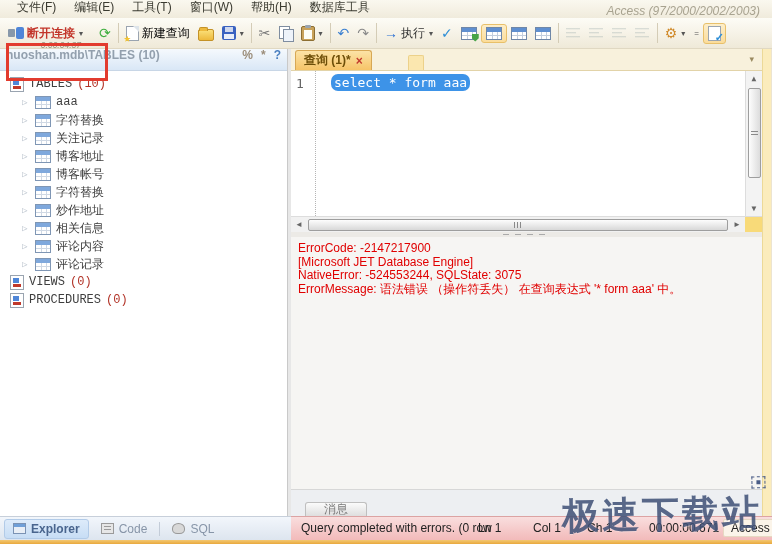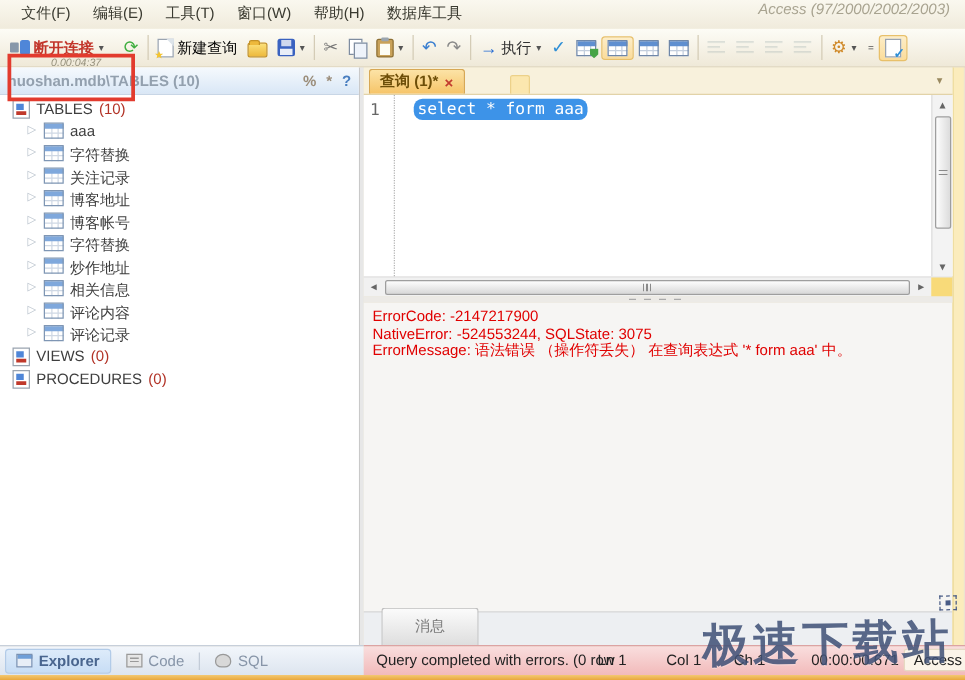--- a/index.html
+++ b/index.html
@@ -10,21 +10,21 @@
   
   .titlebar { height:27px; background:linear-gradient(#f7f1e2,#e9e1ca); display:flex; align-items:center; padding:0 4px; border-bottom:1px solid #dcd2b8; }
   .app-icon { width:20px; height:20px; border-radius:50%; background:#111; color:#7fe23a; font-weight:bold; font-size:10px; display:flex; align-items:center; justify-content:center; margin:0 4px; }
   .title { flex:1; text-align:center; color:#a39157; font-weight:bold; font-size:12px; white-space:nowrap; overflow:hidden; }
   .win-controls { display:flex; align-items:center; gap:2px; }
   .win-btn { width:22px; height:18px; display:flex; align-items:center; justify-content:center; color:#b3a05e; font-size:12px; cursor:default; }
   .win-btn.compact { font-size:9px; letter-spacing:-1px; }
   .win-btn.close { background:#f6d9d2; border-radius:3px; color:#c19a4e; font-weight:bold; }
 
   
-  .menubar { height:23px; background:linear-gradient(#faf8ef,#f0ebdc); display:flex; align-items:flex-start; padding:0 8px; }
+  .menubar { height:18px; background:linear-gradient(#faf8ef,#f0ebdc); display:flex; align-items:flex-end; padding:0 8px; }
   .menu-item { padding:2px 9px; color:#3a3a30; cursor:default; }
   .menu-right { margin-left:auto; font-style:italic; color:#a8a390; padding-right:4px; }
 
   
   .toolbar { height:31px; background:linear-gradient(#fdfcf6,#efe9d8); display:flex; align-items:center; padding:0 4px; border-bottom:1px solid #e0d8c2; }
   .tb-sep { width:1px; height:20px; background:#d4ccb6; margin:0 3px; }
   .tb-btn { display:flex; align-items:center; gap:3px; padding:2px 4px; border-radius:3px; position:relative; cursor:default; }
   .tb-btn.boxed { border:1px solid #e8c06a; background:linear-gradient(#fdeec9,#fbdc9a); }
   .tb-glyph { font-family:"DejaVu Sans", sans-serif; font-size:14px; line-height:16px; }
   .caret { font-size:8px; color:#555; margin-left:1px; }
@@ -65,27 +65,27 @@
   .ico-doccheck { width:13px; height:15px; background:#fff; border:1px solid #9aa4b0; }
   .ico-doccheck:after { content:"✓"; position:absolute; right:-4px; bottom:-4px; color:#2f8fd6; font-weight:bold; font-size:11px; }
 
   
   .annotation-box { position:absolute; left:6px; top:43px; width:102px; height:38px; border:3px solid #e23b2e; z-index:60; pointer-events:none; }
 
   
   .main { flex:1; display:flex; min-height:0; }
 
   .explorer-panel { width:288px; display:flex; flex-direction:column; border-right:1px solid #c9c9c9; background:#fff; }
-  .exp-header { height:22px; background:linear-gradient(#f5f9fd,#d9e7f6); border-bottom:1px solid #c8d6e6; display:flex; align-items:center; padding:8px 6px; color:#93a0ae; font-weight:bold; }
+  .exp-header { height:22px; background:linear-gradient(#f5f9fd,#d9e7f6); border-bottom:1px solid #c8d6e6; display:flex; align-items:flex-end; padding:8px 6px; color:#93a0ae; font-weight:bold; }
   .exp-title { flex:1; white-space:nowrap; overflow:hidden; }
   .exp-filters { display:flex; gap:8px; font-weight:bold; }
   .exp-filters .f { color:#9b8d7a; cursor:default; }
   .exp-filters .f.q { color:#4a7fc0; }
   .tree { flex:1; overflow:hidden; padding-top:4px; background:#fff; }
-  .tree-row { height:18px; display:flex; gap:5px; padding-left:10px; color:#3e3e3e; cursor:default; }
+  .tree-row { height:18px; display:flex; align-items:center; gap:5px; padding-left:10px; color:#3e3e3e; cursor:default;font-family:Liberation Mono, monospace; }
   .tree-row.item { padding-left:22px; }
   .tri { color:#b9c2cc; font-size:9px; width:8px; }
   .count { color:#b23327; }
   .grp-ico { width:14px; height:15px; background:#fff; border:1px solid #9aa4b0; position:relative; display:inline-block; }
   .grp-ico:before { content:""; position:absolute; left:2px; top:2px; width:6px; height:5px; background:#4f86d8; }
   .grp-ico:after { content:""; position:absolute; left:2px; bottom:2px; width:8px; height:3px; background:#c0392b; }
   .tbl-ico { width:16px; height:13px; display:inline-block; border:1px solid #7f96b4; background:
       linear-gradient(#7fa8dc,#7fa8dc) 0 0/16px 4px no-repeat,
       linear-gradient(#cfd8e4,#cfd8e4) 0 7px/16px 1px no-repeat,
       linear-gradient(#cfd8e4,#cfd8e4) 5px 0/1px 13px no-repeat,
@@ -117,21 +117,21 @@
   .h-thumb:after { content:""; position:absolute; top:2px; bottom:2px; left:49%; width:7px; background:repeating-linear-gradient(90deg,#8a8a8a 0 1px,transparent 1px 3px); }
   .h-corner { width:17px; height:16px; background:#f8da79; }
 
   .h-splitter { height:5px; background:#eceae6; position:relative; cursor:ns-resize; }
   .h-splitter:after { content:""; position:absolute; left:45%; top:2px; width:44px; height:1px; background:repeating-linear-gradient(90deg,#aaa 0 6px,transparent 6px 12px); }
 
   .error-panel { flex:1; background:#f6f5f3; padding:5px 0 0 7px; color:#e00000; font-size:12px; line-height:13.5px; overflow:hidden; }
   .error-line { white-space:nowrap; }
 
   .msg-row { height:27px; background:#edeff2; border-top:1px solid #d7d7d7; display:flex; align-items:flex-end; padding-left:14px; }
-  .msg-tab { height:30px; padding:0 26px; display:flex; align-items:center; background:linear-gradient(#fbfbfb,#dedede); border:1px solid #bfbfbf; border-bottom:none; border-radius:3px 3px 0 0; color:#7a7a7a; }
+  .msg-tab { height:14px; padding:0 18px; display:flex; align-items:center; background:linear-gradient(#fbfbfb,#dedede); border:1px solid #bfbfbf; border-bottom:none; border-radius:3px 3px 0 0; color:#7a7a7a; }
 
   .side-strip { width:9px; background:#fbecbc; border-left:1px solid #ecd998; }
 
   
   .bottombar { height:24px; display:flex; }
   .left-tabs { width:291px; background:linear-gradient(#f2f6fb,#dde5ef); border-top:1px solid #c7cfda; display:flex; align-items:center; padding:0 4px; gap:4px; }
   .lt-tab { display:flex; align-items:center; gap:5px; padding:2px 8px; border-radius:3px; color:#8violet; color:#8795a8; cursor:default; }
   .lt-tab.sel { background:linear-gradient(#ddeBFA,#c7ddf5); background:linear-gradient(#ddebfa,#c7ddf5); border:1px solid #b2cbe8; color:#49658e; font-weight:bold; }
   .lt-sep { width:1px; height:14px; background:#c3ccd8; }
   .lt-ico { width:13px; height:11px; display:inline-block; position:relative; }
@@ -372,20 +372,21 @@
         <span class="h-arrow">◄</span>
         <span class="h-thumb"></span>
         <span class="h-arrow">►</span>
         <span class="h-corner"></span>
       </div>
 
       <div class="h-splitter"></div>
 
       <div class="error-panel">
         <div class="error-line">ErrorCode: -2147217900</div>
+        <div class="error-line">[Microsoft JET Database Engine]</div>
         <div class="error-line">NativeError: -524553244, SQLState: 3075</div>
         <div class="error-line">ErrorMessage: 语法错误 （操作符丢失） 在查询表达式 '* form aaa' 中。</div>
       </div>
 
       <div class="msg-row">
         <div class="msg-tab">消息</div>
       </div>
     </div>
 
     <div class="side-strip"></div>

